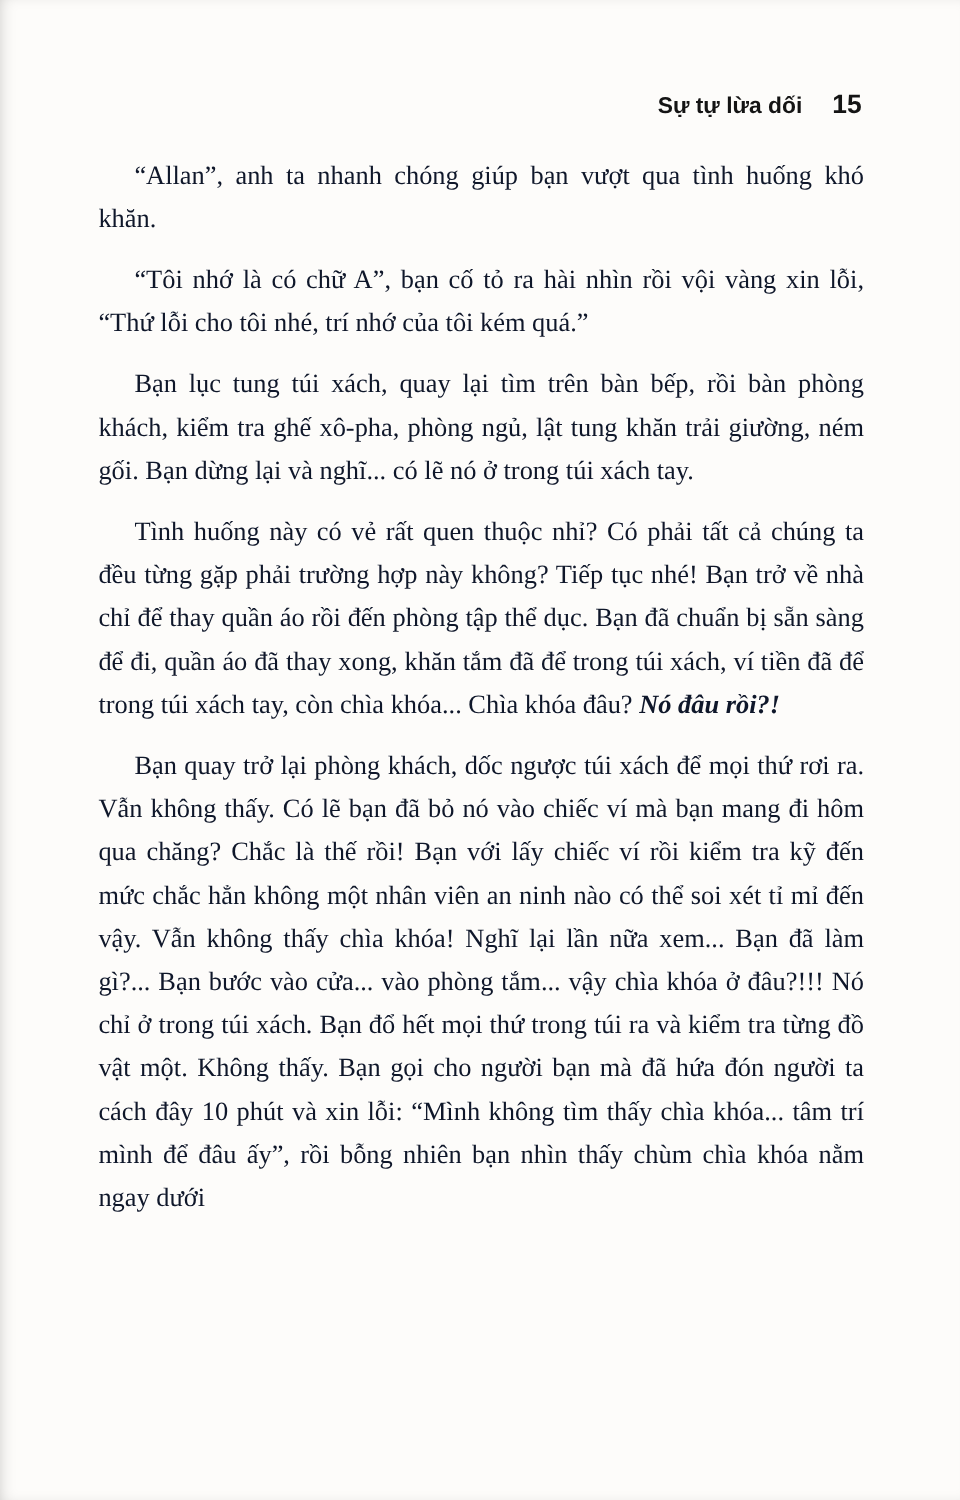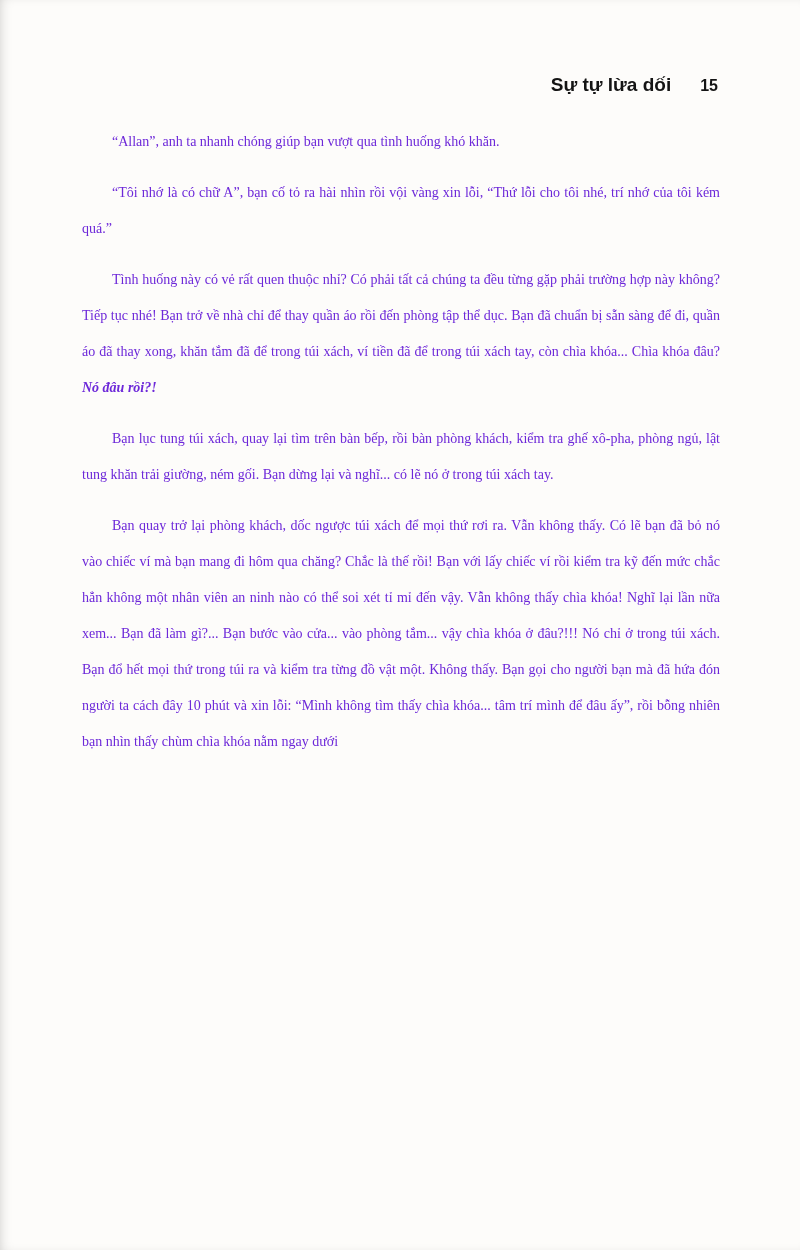--- a/index.html
+++ b/index.html
@@ -15,36 +15,37 @@
     background: #fdfcfa;
     box-sizing: border-box;
     padding: 74px 80px 40px 82px;
     overflow: hidden;
     box-shadow: inset 6px 0 14px -8px rgba(0,0,0,0.25);
   }
   .running-header {
     display: flex;
     justify-content: flex-end;
     align-items: baseline;
-    gap: 29px;
+    gap: 14px;
     font-family: "Liberation Sans", sans-serif;
     font-weight: bold;
     font-size: 19px;
     color: #141414;
     margin-bottom: 28px;
     padding-right: 2px;
   }
   .running-header .pagenum {
-    font-size: 16px;
+    font-size: 22px;
+    margin-left: 11px;
   }
   .body-text {
     font-family: "Liberation Serif", "DejaVu Serif", serif;
-    font-size: 14px;
+    font-size: 22px;
     line-height: 36px;
-    color: #6d28d9;
+    color: #0f172a;
     text-align: justify;
   }
   .body-text p {
     margin: 0 0 15px 0;
     text-indent: 30px;
   }
   .body-text p:last-child {
     margin-bottom: 12px;
   }
   .emphasis {
@@ -66,25 +67,25 @@
 
     <p>
       <span>“Allan”, anh ta nhanh chóng giúp bạn vượt qua tình huống khó khăn.</span>
     </p>
 
     <p>
       <span>“Tôi nhớ là có chữ A”, bạn cố tỏ ra hài nhìn rồi vội vàng xin lỗi, “Thứ lỗi cho tôi nhé, trí nhớ của tôi kém quá.”</span>
     </p>
 
     <p>
-      <span>Tình huống này có vẻ rất quen thuộc nhỉ? Có phải tất cả chúng ta đều từng gặp phải trường hợp này không? Tiếp tục nhé! Bạn trở về nhà chỉ để thay quần áo rồi đến phòng tập thể dục. Bạn đã chuẩn bị sẵn sàng để đi, quần áo đã thay xong, khăn tắm đã để trong túi xách, ví tiền đã để trong túi xách tay, còn chìa khóa... Chìa khóa đâu? </span><span class="emphasis">Nó đâu rồi?!</span>
+      <span>Bạn lục tung túi xách, quay lại tìm trên bàn bếp, rồi bàn phòng khách, kiểm tra ghế xô-pha, phòng ngủ, lật tung khăn trải giường, ném gối. Bạn dừng lại và nghĩ... có lẽ nó ở trong túi xách tay.</span>
     </p>
 
     <p>
-      <span>Bạn lục tung túi xách, quay lại tìm trên bàn bếp, rồi bàn phòng khách, kiểm tra ghế xô-pha, phòng ngủ, lật tung khăn trải giường, ném gối. Bạn dừng lại và nghĩ... có lẽ nó ở trong túi xách tay.</span>
+      <span>Tình huống này có vẻ rất quen thuộc nhỉ? Có phải tất cả chúng ta đều từng gặp phải trường hợp này không? Tiếp tục nhé! Bạn trở về nhà chỉ để thay quần áo rồi đến phòng tập thể dục. Bạn đã chuẩn bị sẵn sàng để đi, quần áo đã thay xong, khăn tắm đã để trong túi xách, ví tiền đã để trong túi xách tay, còn chìa khóa... Chìa khóa đâu? </span><span class="emphasis">Nó đâu rồi?!</span>
     </p>
 
     <p>
       <span>Bạn quay trở lại phòng khách, dốc ngược túi xách để mọi thứ rơi ra. Vẫn không thấy. Có lẽ bạn đã bỏ nó vào chiếc ví mà bạn mang đi hôm qua chăng? Chắc là thế rồi! Bạn với lấy chiếc ví rồi kiểm tra kỹ đến mức chắc hẳn không một nhân viên an ninh nào có thể soi xét tỉ mỉ đến vậy. Vẫn không thấy chìa khóa! Nghĩ lại lần nữa xem... Bạn đã làm gì?... Bạn bước vào cửa... vào phòng tắm... vậy chìa khóa ở đâu?!!! Nó chỉ ở trong túi xách. Bạn đổ hết mọi thứ trong túi ra và kiểm tra từng đồ vật một. Không thấy. Bạn gọi cho người bạn mà đã hứa đón người ta cách đây 10 phút và xin lỗi: “Mình không tìm thấy chìa khóa... tâm trí mình để đâu ấy”, rồi bỗng nhiên bạn nhìn thấy chùm chìa khóa nằm ngay dưới</span>
     </p>
 
   </div>
 
 </div>
 

